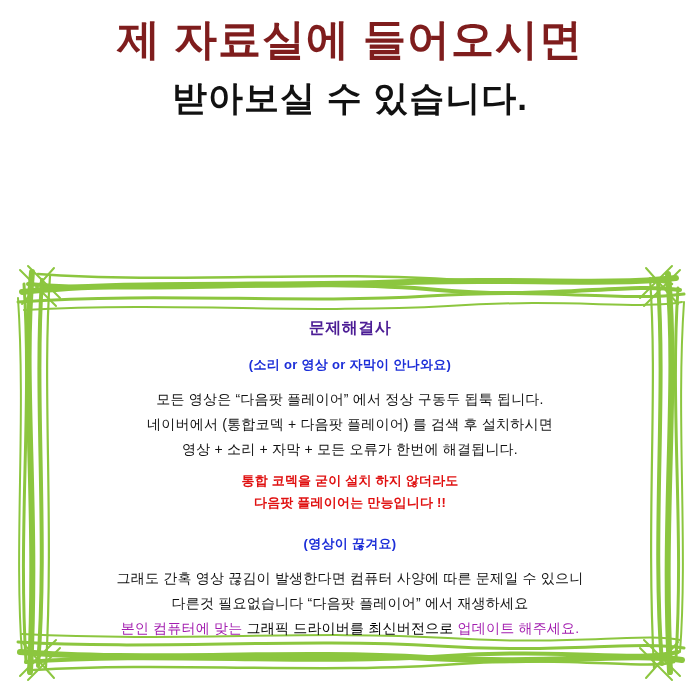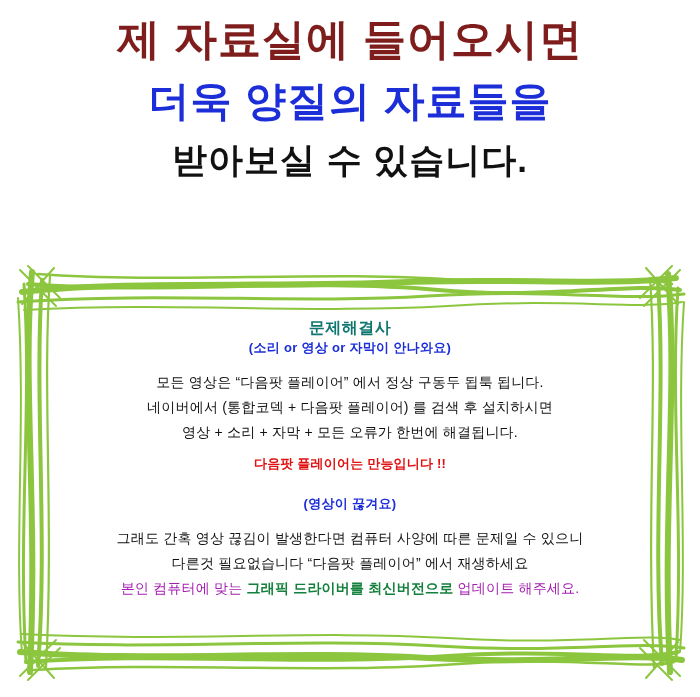--- a/index.html
+++ b/index.html
@@ -70,21 +70,22 @@
   .note {
     position: absolute;
     left: 60px;
     top: 60px;
     width: 564px;
     text-align: center;
   }
   .note-title {
     font-size: 16px;
     font-weight: bold;
-    color: #0f766e;
+    color: #4c1d95;
+    margin-bottom: 17px;
     letter-spacing: 0.5px;
   }
   .sub-head {
     font-size: 13px;
     font-weight: bold;
     color: #1c2ed8;
     margin-bottom: 13px;
     letter-spacing: 0.3px;
   }
   .line {
@@ -96,35 +97,34 @@
   .line-red {
     font-size: 13px;
     color: #e01010;
     font-weight: bold;
     line-height: 1.75;
     letter-spacing: 0.2px;
   }
   .gap-small { height: 8px; }
   .gap-block { height: 20px; }
   .inline-green {
-    color: #15803d;
-    font-weight: bold;
+    color: #000000;
+    font-weight: normal;
   }
   .inline-plain {
     color: #a21caf;
   }
 </style>
 </head>
 <body>
 
 <div class="page">
 
   <div class="headline">
     <div class="headline-line hl-1">제 자료실에 들어오시면</div>
-    <div class="headline-line hl-2">더욱 양질의 자료들을</div>
     <div class="headline-line hl-3">받아보실 수 있습니다.</div>
   </div>
 
   <div class="frame-wrap">
     <svg class="frame-svg" viewBox="0 0 684 430" preserveAspectRatio="none">
       <g fill="none" stroke="#8cc63f" stroke-linecap="round" stroke-linejoin="round">
 
         <path d="M14,34 C120,22 260,30 400,24 C500,20 600,28 668,20" stroke-width="6"></path>
         <path d="M20,26 C140,36 300,20 430,32 C540,42 620,24 672,32" stroke-width="4"></path>
         <path d="M10,44 C150,34 290,46 420,38 C540,30 620,44 676,36" stroke-width="3"></path>
@@ -160,20 +160,21 @@
       <div class="note-title">문제해결사</div>
 
       <div class="sub-head">(소리 or 영상 or 자막이 안나와요)</div>
 
       <div class="line">모든 영상은 “다음팟 플레이어” 에서 정상 구동두 됩툭 됩니다.</div>
       <div class="line">네이버에서 (통합코덱 + 다음팟 플레이어) 를 검색 후 설치하시면</div>
       <div class="line">영상 + 소리 + 자막 + 모든 오류가 한번에 해결됩니다.</div>
 
       <div class="gap-small"></div>
 
+      <div class="line-red">통합 코덱을 굳이 설치 하지 않더라도</div>
       <div class="line-red">다음팟 플레이어는 만능입니다 !!</div>
 
       <div class="gap-block"></div>
 
       <div class="sub-head">(영상이 끊겨요)</div>
 
       <div class="line">그래도 간혹 영상 끊김이 발생한다면 컴퓨터 사양에 따른 문제일 수 있으니</div>
       <div class="line">다른것 필요없습니다 “다음팟 플레이어” 에서 재생하세요</div>
       <div class="line">
         <span class="inline-plain">본인 컴퓨터에 맞는 </span><span class="inline-green">그래픽 드라이버를 최신버전으로</span><span class="inline-plain"> 업데이트 해주세요.</span>

